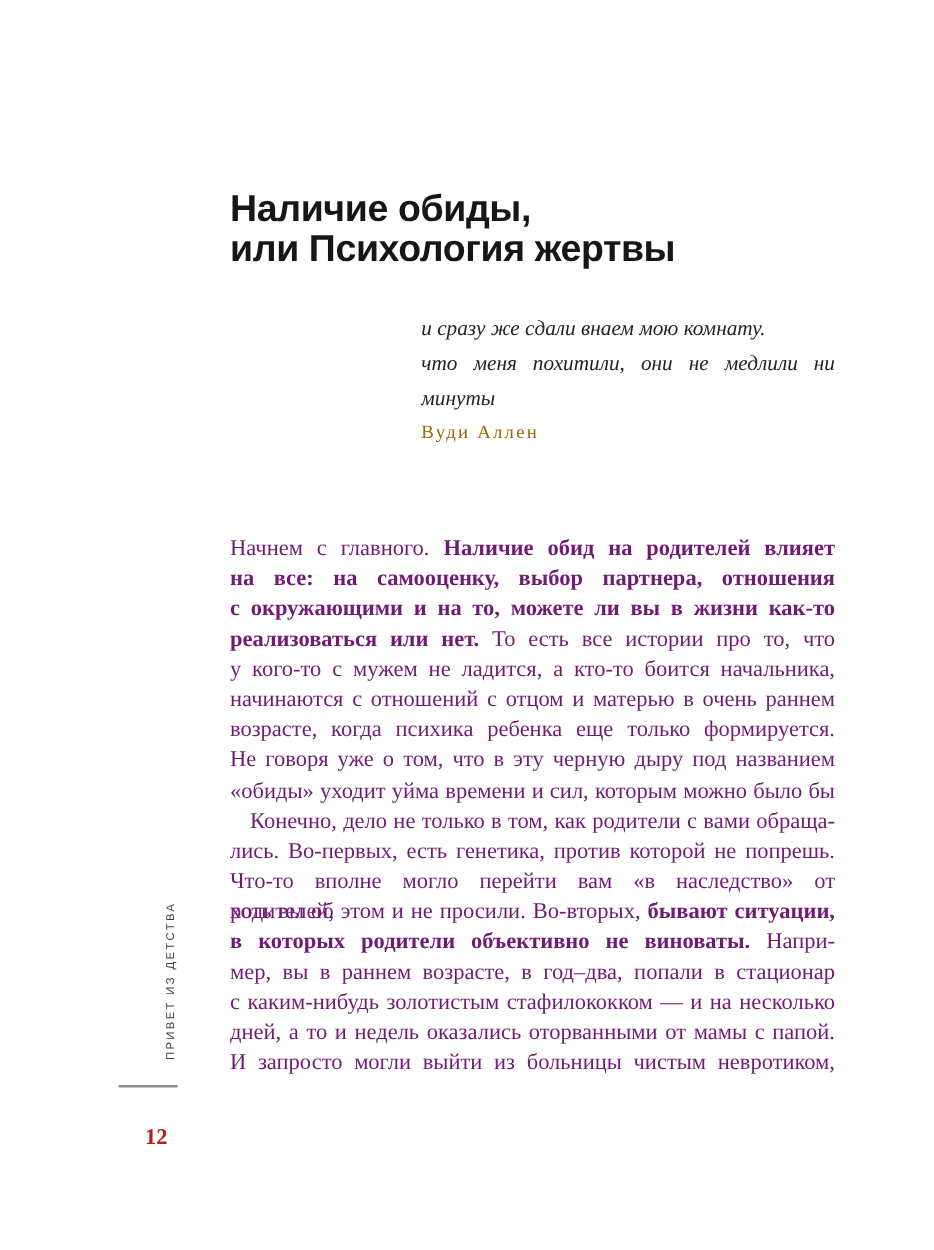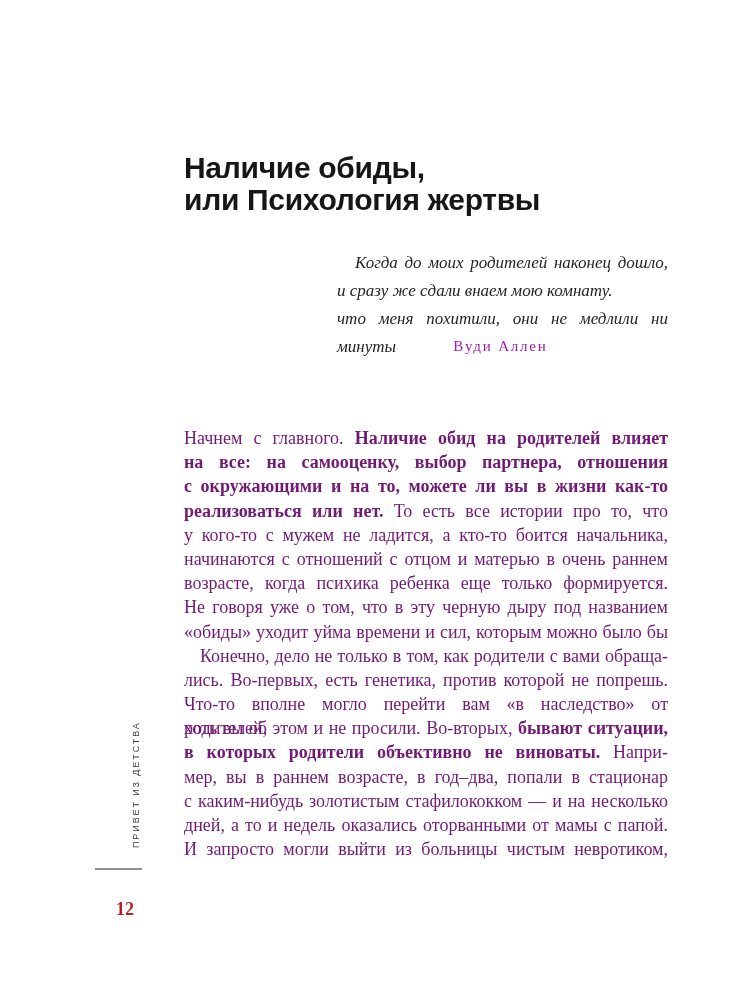--- a/index.html
+++ b/index.html
@@ -35,25 +35,25 @@
     font-size: 17px;
     color: #232323;
   }
   .eline { height: 28px; line-height: 28px; }
   .epigraph .indent { text-indent: 18px; }
   .attribution {
     position: absolute;
     left: 337px;
     top: 336px;
     width: 327px;
-    text-align: center;
+    text-align: left;
     font-size: 15px;
     line-height: 20px;
     letter-spacing: 1.8px;
-    color: #a21caf;
+    color: #a16207;
   }
   .bodytext {
     position: absolute;
     left: 184px;
     top: 426px;
     width: 484px;
     font-size: 18px;
     color: #701a75;
   }
   .bline { height: 24.2px; line-height: 24.2px; }
@@ -98,21 +98,20 @@
 <body>
 
 <div class="page">
 
   <h1 class="title">
     <span class="tl">Наличие обиды,</span>
     <span class="tl">или Психология жертвы</span>
   </h1>
 
   <div class="epigraph" id="epigraph">
-      <div class="eline justify indent">Когда до моих родителей наконец дошло,</div>
       <div class="eline">и сразу же сдали внаем мою комнату.</div>
       <div class="eline justify">что меня похитили, они не медлили ни минуты</div>
     </div>
 
   <div class="attribution">Вуди Аллен</div>
 
   <div class="bodytext" id="bodytext">
       <div class="bline justify"><span>Начнем с главного. </span><b>Наличие обид на родителей влияет</b></div>
       <div class="bline justify"><b>на все: на самооценку, выбор партнера, отношения</b></div>
       <div class="bline justify"><b>с окружающими и на то, можете ли вы в жизни как-то</b></div>

